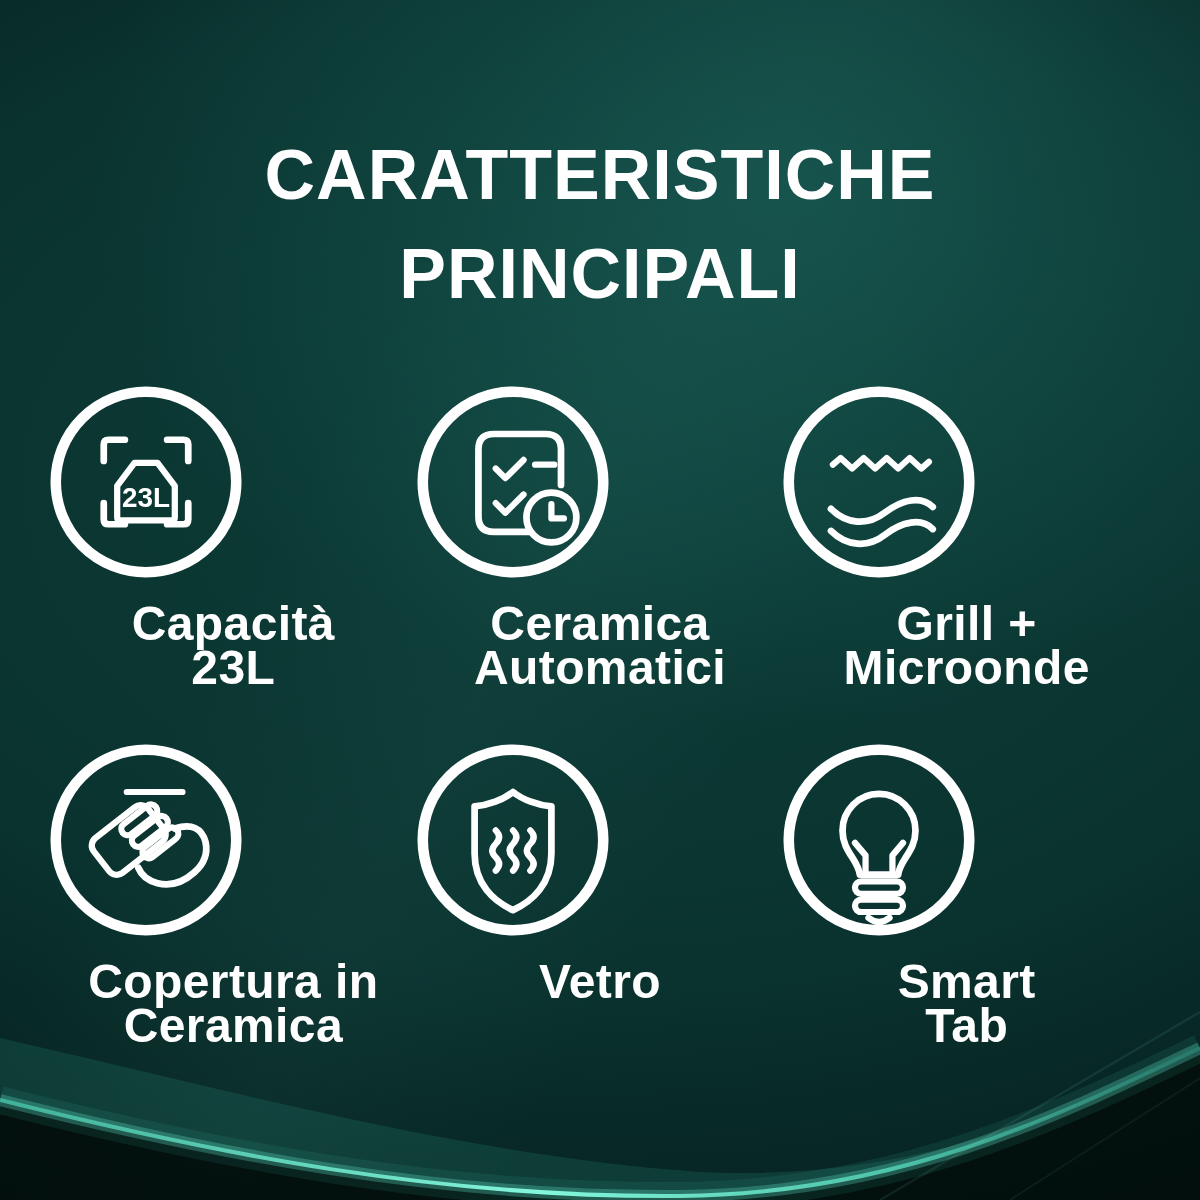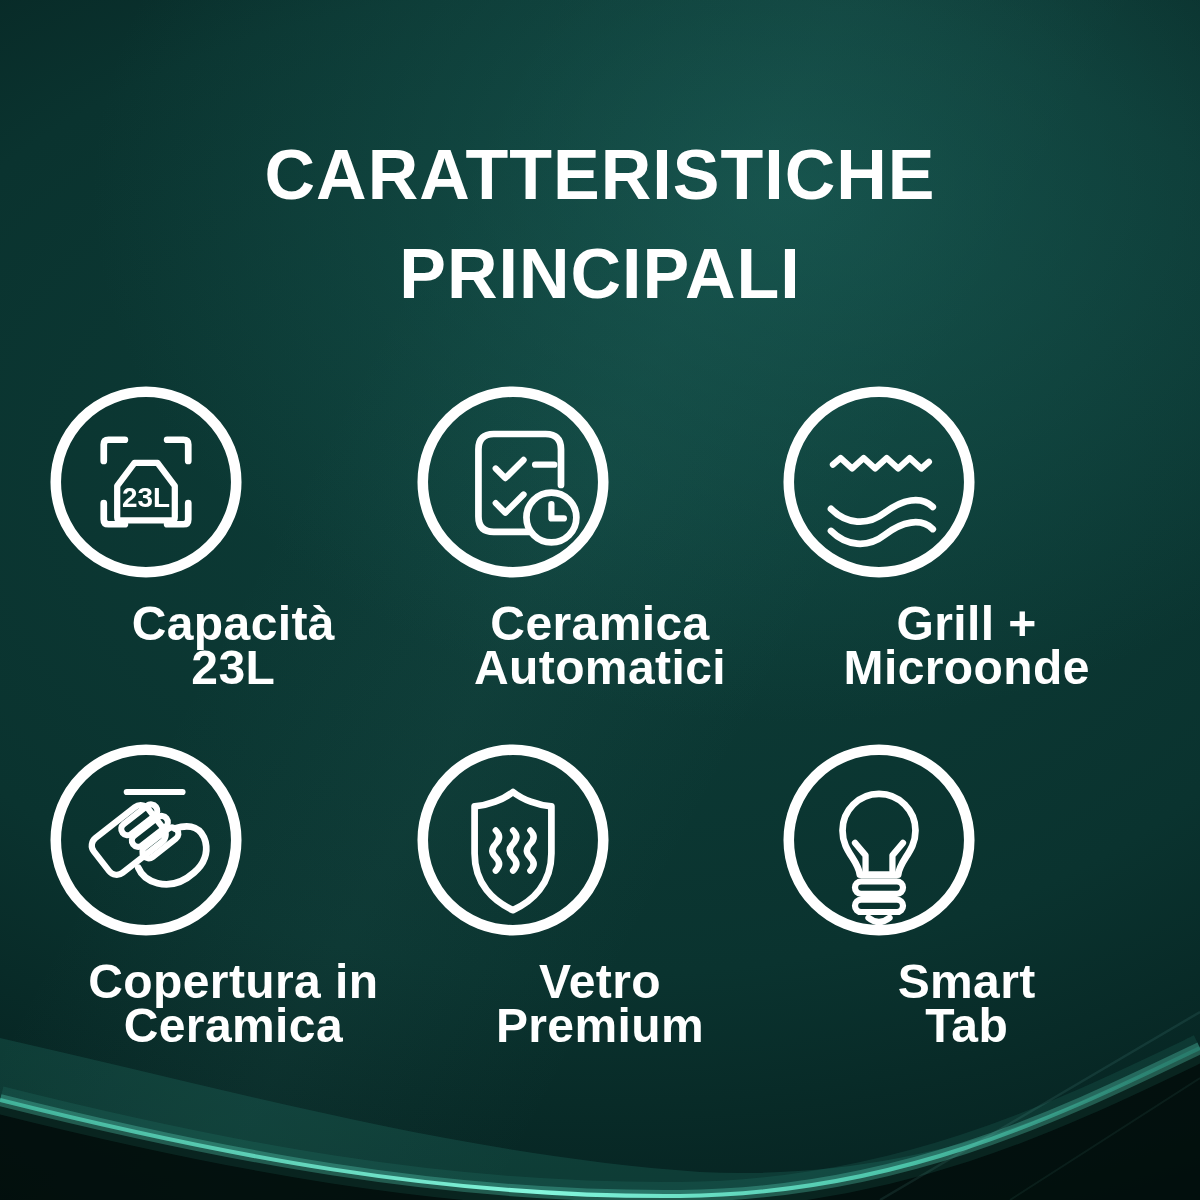--- a/index.html
+++ b/index.html
@@ -131,21 +131,20 @@
         <svg viewBox="0 0 200 200">
           <circle class="ring" cx="100" cy="100" r="94"></circle>
           <path class="stroke sw7" d="M100 50 C 90 58 74 64 60 65 V114 C 60 146 80 164 100 173 C 120 164 140 146 140 114 V65 C 126 64 110 58 100 50 Z"></path>
           <path class="stroke" d="M82 90 q7 7 0 14 q-7 7 0 14 q7 7 0 14"></path>
           <path class="stroke" d="M100 90 q7 7 0 14 q-7 7 0 14 q7 7 0 14"></path>
           <path class="stroke" d="M118 90 q7 7 0 14 q-7 7 0 14 q7 7 0 14"></path>
         </svg>
       </div>
       <div class="label">
         <div>Vetro</div>
-        <div>Premium</div>
       </div>
     </div>
 
     <div class="feature">
       <div class="icon-wrap">
         <svg viewBox="0 0 200 200">
           <circle class="ring" cx="100" cy="100" r="94"></circle>
           <path class="stroke sw7" d="M80 136 C 78 120 62 112 62 90 A38 38 0 0 1 138 90 C 138 112 122 120 120 136 Z"></path>
           <path class="stroke" d="M86 132 V116 L75 103"></path>
           <path class="stroke" d="M114 132 V116 L125 103"></path>

